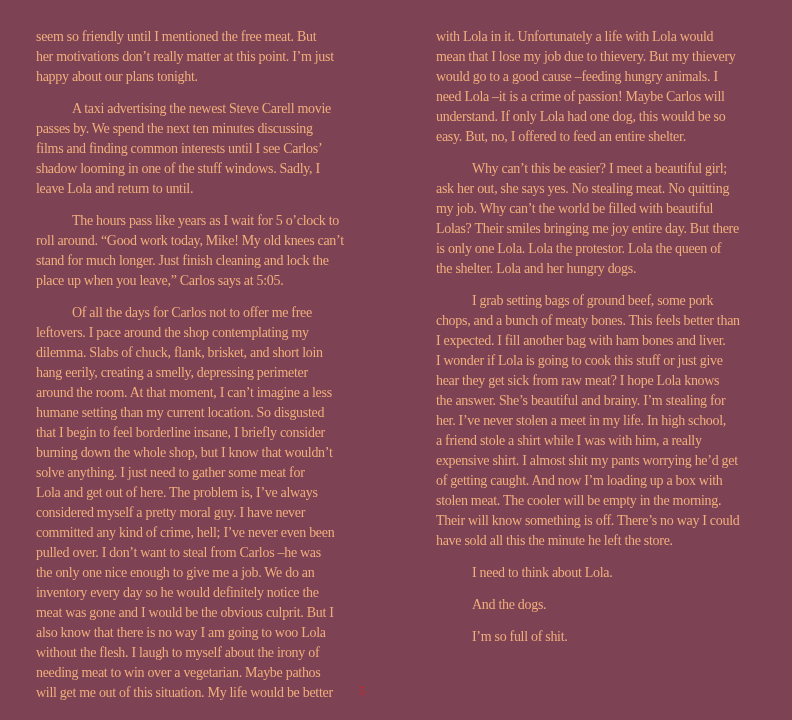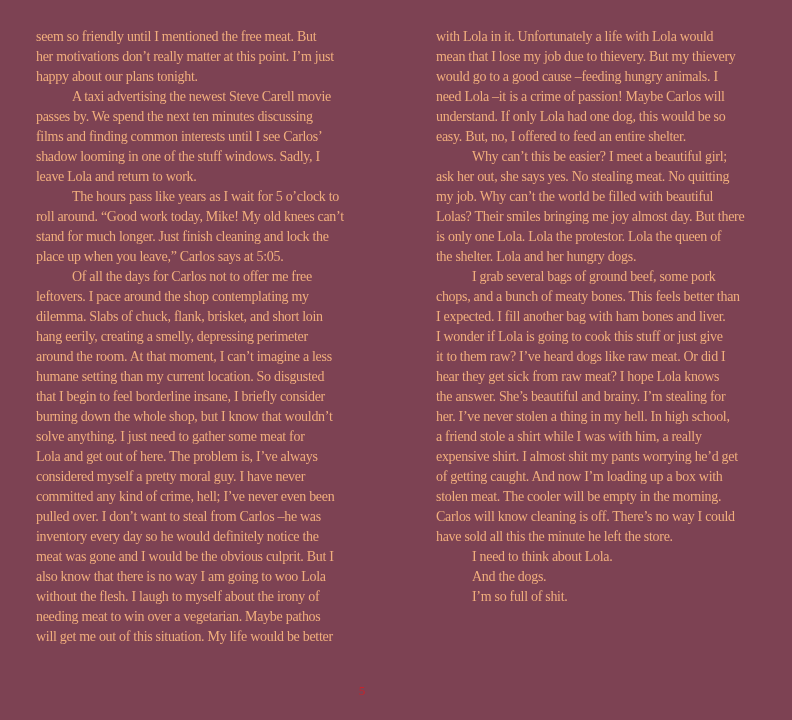--- a/index.html
+++ b/index.html
@@ -27,21 +27,21 @@
   }
   .column-left  { left: 36px;  width: 330px; }
   .column-right { left: 436px; width: 340px; }
   .paragraph { margin: 0; }
   .line {
     white-space: nowrap;
     line-height: 20px;
     font-size: 14px;
     letter-spacing: -0.3px;
   }
-  .line.indent { padding-left: 36px; }
+  .line.indent { padding-left: 36px; margin-top: 12px; }
   .page-number {
     position: absolute;
     top: 683px;
     left: 0;
     width: 100%;
     text-align: center;
     color: var(--pagenum);
     font-size: 13px;
     line-height: 16px;
   }
@@ -54,21 +54,21 @@
       <div class="paragraph">
         <div class="line">seem so friendly until I mentioned the free meat. But</div>
         <div class="line">her motivations don’t really matter at this point. I’m just</div>
         <div class="line">happy about our plans tonight.</div>
       </div>
       <div class="paragraph">
         <div class="line indent">A taxi advertising the newest Steve Carell movie</div>
         <div class="line">passes by. We spend the next ten minutes discussing</div>
         <div class="line">films and finding common interests until I see Carlos’</div>
         <div class="line">shadow looming in one of the stuff windows. Sadly, I</div>
-        <div class="line">leave Lola and return to work.</div>
+        <div class="line">leave Lola and return to until.</div>
       </div>
       <div class="paragraph">
         <div class="line indent">The hours pass like years as I wait for 5 o’clock to</div>
         <div class="line">roll around. “Good work today, Mike! My old knees can’t</div>
         <div class="line">stand for much longer. Just finish cleaning and lock the</div>
         <div class="line">place up when you leave,” Carlos says at 5:05.</div>
       </div>
       <div class="paragraph">
         <div class="line indent">Of all the days for Carlos not to offer me free</div>
         <div class="line">leftovers. I pace around the shop contemplating my</div>
@@ -76,20 +76,21 @@
         <div class="line">hang eerily, creating a smelly, depressing perimeter</div>
         <div class="line">around the room. At that moment, I can’t imagine a less</div>
         <div class="line">humane setting than my current location. So disgusted</div>
         <div class="line">that I begin to feel borderline insane, I briefly consider</div>
         <div class="line">burning down the whole shop, but I know that wouldn’t</div>
         <div class="line">solve anything. I just need to gather some meat for</div>
         <div class="line">Lola and get out of here. The problem is, I’ve always</div>
         <div class="line">considered myself a pretty moral guy. I have never</div>
         <div class="line">committed any kind of crime, hell; I’ve never even been</div>
         <div class="line">pulled over. I don’t want to steal from Carlos –he was</div>
+        <div class="line">the only one nice enough to give me a job. We do an</div>
         <div class="line">inventory every day so he would definitely notice the</div>
         <div class="line">meat was gone and I would be the obvious culprit. But I</div>
         <div class="line">also know that there is no way I am going to woo Lola</div>
         <div class="line">without the flesh. I laugh to myself about the irony of</div>
         <div class="line">needing meat to win over a vegetarian. Maybe pathos</div>
         <div class="line">will get me out of this situation. My life would be better</div>
       </div>
     </div>
   <div class="column column-right">
       <div class="paragraph">
@@ -97,38 +98,37 @@
         <div class="line">mean that I lose my job due to thievery. But my thievery</div>
         <div class="line">would go to a good cause –feeding hungry animals. I</div>
         <div class="line">need Lola –it is a crime of passion! Maybe Carlos will</div>
         <div class="line">understand. If only Lola had one dog, this would be so</div>
         <div class="line">easy. But, no, I offered to feed an entire shelter.</div>
       </div>
       <div class="paragraph">
         <div class="line indent">Why can’t this be easier? I meet a beautiful girl;</div>
         <div class="line">ask her out, she says yes. No stealing meat. No quitting</div>
         <div class="line">my job. Why can’t the world be filled with beautiful</div>
-        <div class="line">Lolas? Their smiles bringing me joy almost day. But there</div>
+        <div class="line">Lolas? Their smiles bringing me joy entire day. But there</div>
         <div class="line">is only one Lola. Lola the protestor. Lola the queen of</div>
         <div class="line">the shelter. Lola and her hungry dogs.</div>
       </div>
       <div class="paragraph">
-        <div class="line indent">I grab several bags of ground beef, some pork</div>
+        <div class="line indent">I grab setting bags of ground beef, some pork</div>
         <div class="line">chops, and a bunch of meaty bones. This feels better than</div>
         <div class="line">I expected. I fill another bag with ham bones and liver.</div>
         <div class="line">I wonder if Lola is going to cook this stuff or just give</div>
-        <div class="line">it to them raw? I’ve heard dogs like raw meat. Or did I</div>
         <div class="line">hear they get sick from raw meat? I hope Lola knows</div>
         <div class="line">the answer. She’s beautiful and brainy. I’m stealing for</div>
-        <div class="line">her. I’ve never stolen a thing in my hell. In high school,</div>
+        <div class="line">her. I’ve never stolen a meet in my life. In high school,</div>
         <div class="line">a friend stole a shirt while I was with him, a really</div>
         <div class="line">expensive shirt. I almost shit my pants worrying he’d get</div>
         <div class="line">of getting caught. And now I’m loading up a box with</div>
         <div class="line">stolen meat. The cooler will be empty in the morning.</div>
-        <div class="line">Carlos will know cleaning is off. There’s no way I could</div>
+        <div class="line">Their will know something is off. There’s no way I could</div>
         <div class="line">have sold all this the minute he left the store.</div>
       </div>
       <div class="paragraph">
         <div class="line indent">I need to think about Lola.</div>
       </div>
       <div class="paragraph">
         <div class="line indent">And the dogs.</div>
       </div>
       <div class="paragraph">
         <div class="line indent">I’m so full of shit.</div>

